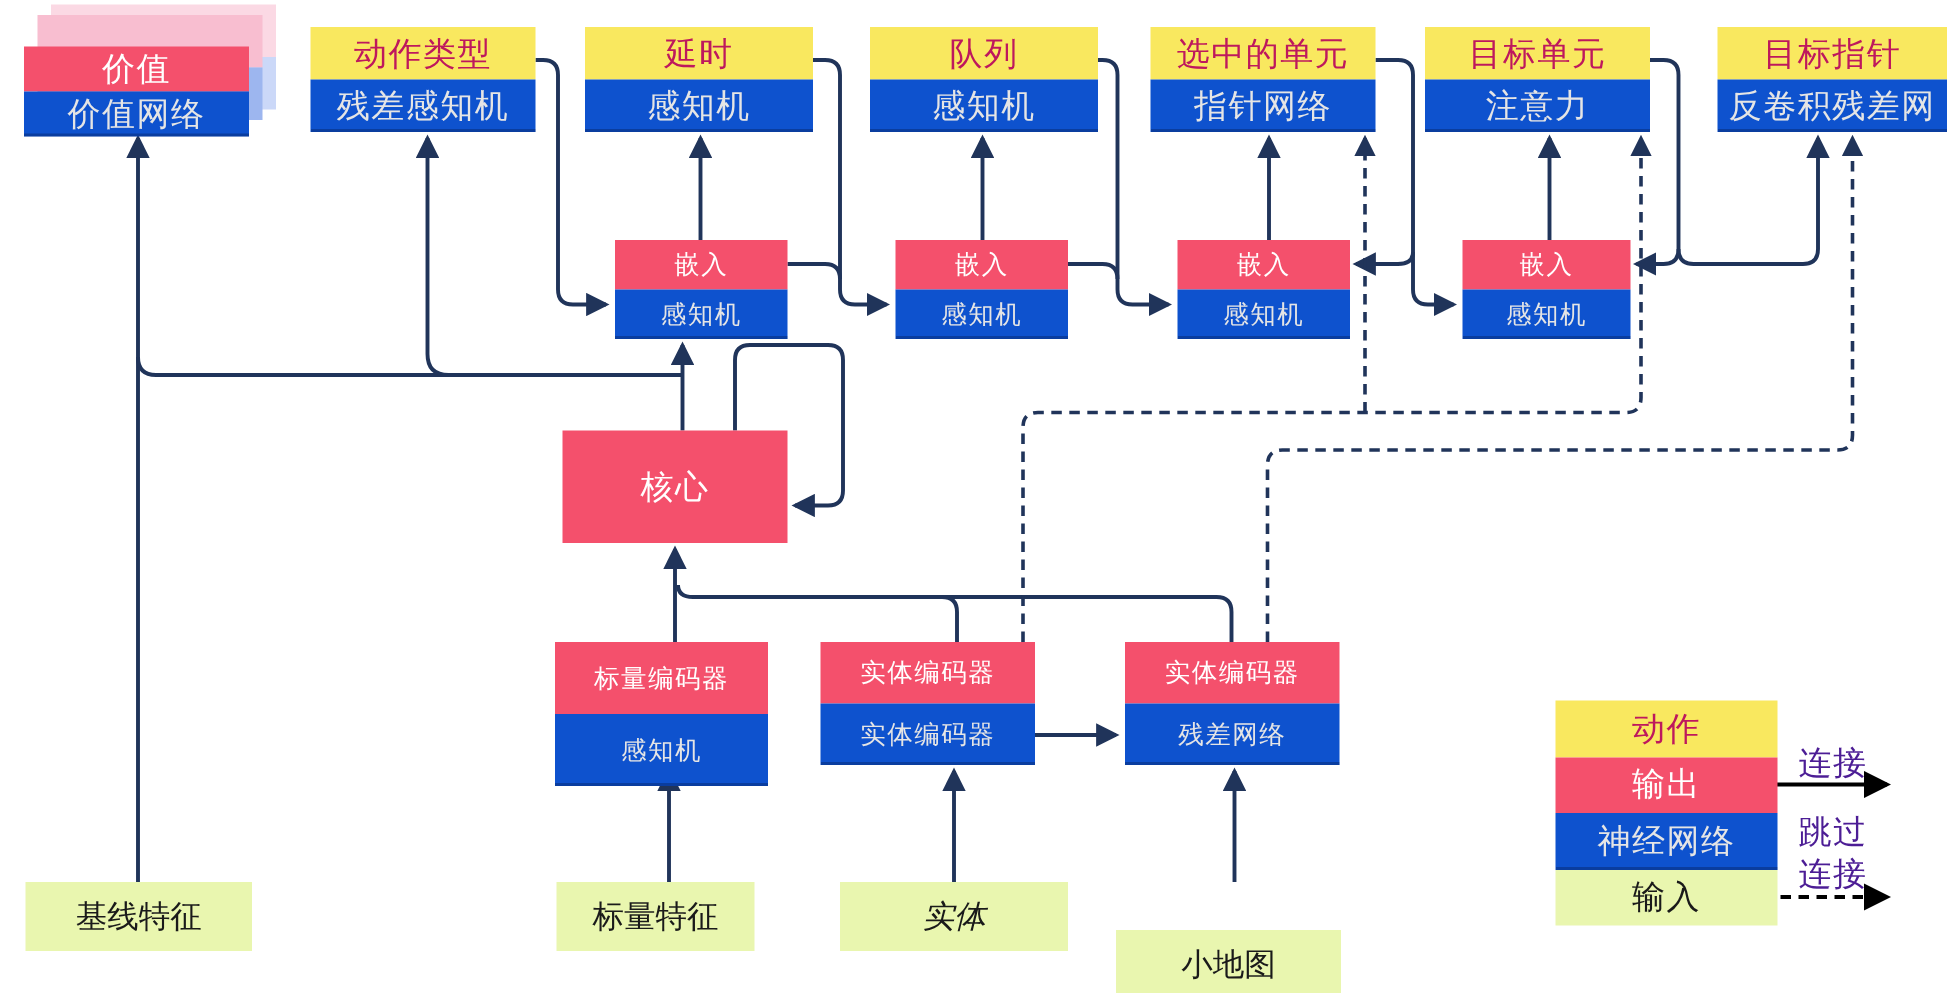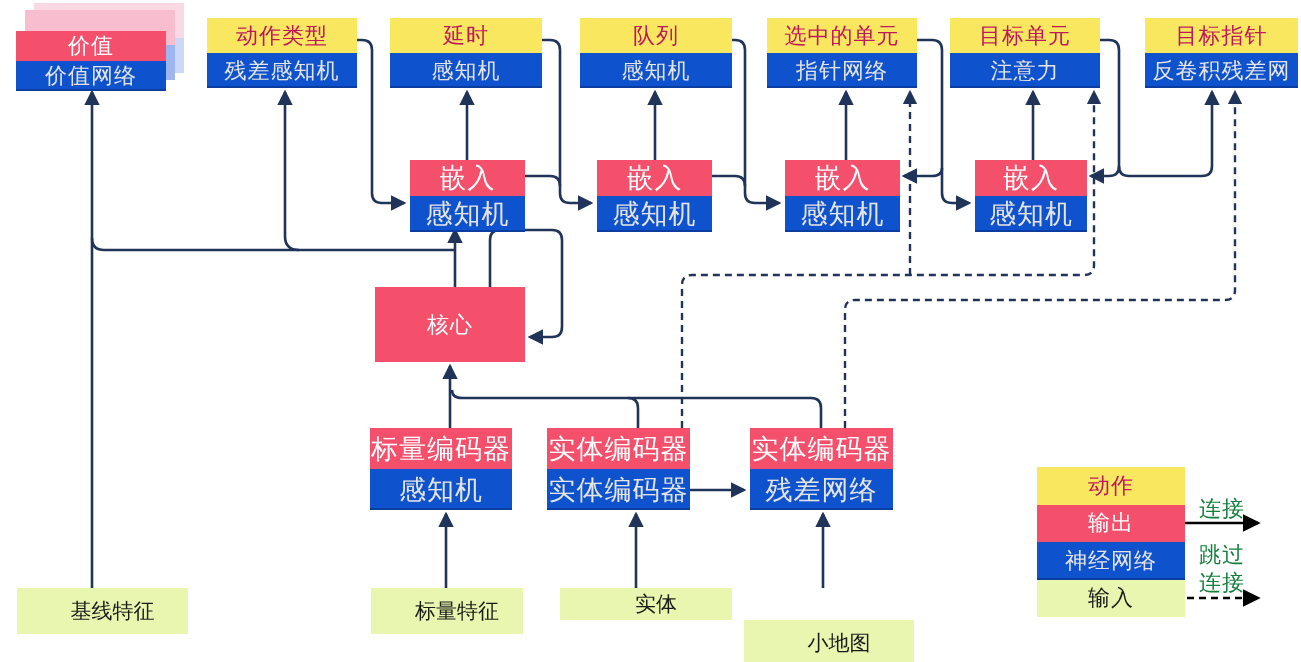--- a/index.html
+++ b/index.html
@@ -14,30 +14,30 @@
     font-family:"Liberation Serif","DejaVu Serif",serif;
   }
   svg.wires{position:absolute;left:0;top:0;pointer-events:none;}
   .node{position:absolute;display:flex;flex-direction:column;}
   .row{flex:1;display:flex;align-items:center;justify-content:center;
        font-size:22px;letter-spacing:1px;white-space:nowrap;}
   .yellow{background:var(--c-yellow);color:#be185d;}
   .pink{background:var(--c-pink);color:#fff;}
   .blue{background:var(--c-blue);color:#e5e5e5;box-shadow:inset 0 -2px 0 rgba(0,0,20,.25);}
   .green{background:var(--c-green);color:#1a1a1a;}
-  .input-node{align-items:center;justify-content:center;font-size:21px;padding-left:20px;}
-  .small .row{font-size:27px;}
+  .input-node{align-items:center;justify-content:center;font-size:21px;}
+  .small .row{font-size:17px;}
   .shadow-layer{position:absolute;display:flex;flex-direction:column;width:100%;height:100%;}
   .shadow-layer .row{box-shadow:none;}
   .sl2{transform:translate(18px,-15px);z-index:0;}
   .sl1{transform:translate(9px,-8px);z-index:1;}
   .sl2 .p{background:var(--c-shadow-pink2);} .sl2 .b{background:var(--c-shadow-blue2);}
   .sl1 .p{background:var(--c-shadow-pink1);} .sl1 .b{background:var(--c-shadow-blue1);}
   .main-layer{position:relative;z-index:2;display:flex;flex-direction:column;width:100%;height:100%;margin-top:13px;}
-  .legend-label{position:absolute;font-size:22px;color:#15803d;white-space:nowrap;
+  .legend-label{position:absolute;font-size:22px;color:#4c1d95;white-space:nowrap;
                 transform:translateX(-50%);letter-spacing:1px;}
 </style>
 </head>
 <body>
 
 <div id="canvas">
 
   <svg class="wires" width="1301" height="662" viewBox="0 0 1301 662">
     <defs>
       <marker id="ah" viewBox="0 0 10 10" refX="8.5" refY="5" markerWidth="6" markerHeight="6" orient="auto">
@@ -142,36 +142,36 @@
   </div>
   <div class="node small" style="left:975px;top:160px;width:112px;height:66px;">
     <div class="row pink">嵌入</div>
     <div class="row blue">感知机</div>
   </div>
 
   <div class="node" style="left:375px;top:287px;width:150px;height:75px;text-align:center;">
     <div class="row pink">核心</div>
   </div>
 
-  <div class="node small" style="left:370px;top:428px;width:142px;height:82px;">
+  <div class="node small" style="left:370px;top:428px;width:142px;height:96px;">
     <div class="row pink">标量编码器</div>
     <div class="row blue">感知机</div>
   </div>
   <div class="node small" style="left:547px;top:428px;width:143px;height:82px;">
     <div class="row pink">实体编码器</div>
     <div class="row blue">实体编码器</div>
   </div>
   <div class="node small" style="left:750px;top:428px;width:143px;height:82px;">
     <div class="row pink">实体编码器</div>
     <div class="row blue">残差网络</div>
   </div>
 
   <div class="node green input-node" style="left:17px;top:588px;width:151px;height:46px;">基线特征</div>
   <div class="node green input-node" style="left:371px;top:588px;width:132px;height:46px;">标量特征</div>
-  <div class="node green input-node" style="left:560px;top:588px;width:152px;height:32px;">实体</div>
+  <div class="node green input-node" style="left:560px;top:588px;width:152px;height:46px;font-style:italic;">实体</div>
   <div class="node green input-node" style="left:744px;top:588px;width:150px;height:46px;margin-top:32px;">小地图</div>
 
   <div class="node" style="left:1010px;top:467px;width:148px;height:150px;margin-left:27px;">
     <div class="row yellow">动作</div>
     <div class="row pink">输出</div>
     <div class="row blue">神经网络</div>
     <div class="row green">输入</div>
   </div>
   <div class="legend-label" style="left:1222px;top:494px;">连接</div>
   <div class="legend-label" style="left:1222px;top:540px;">跳过</div>

